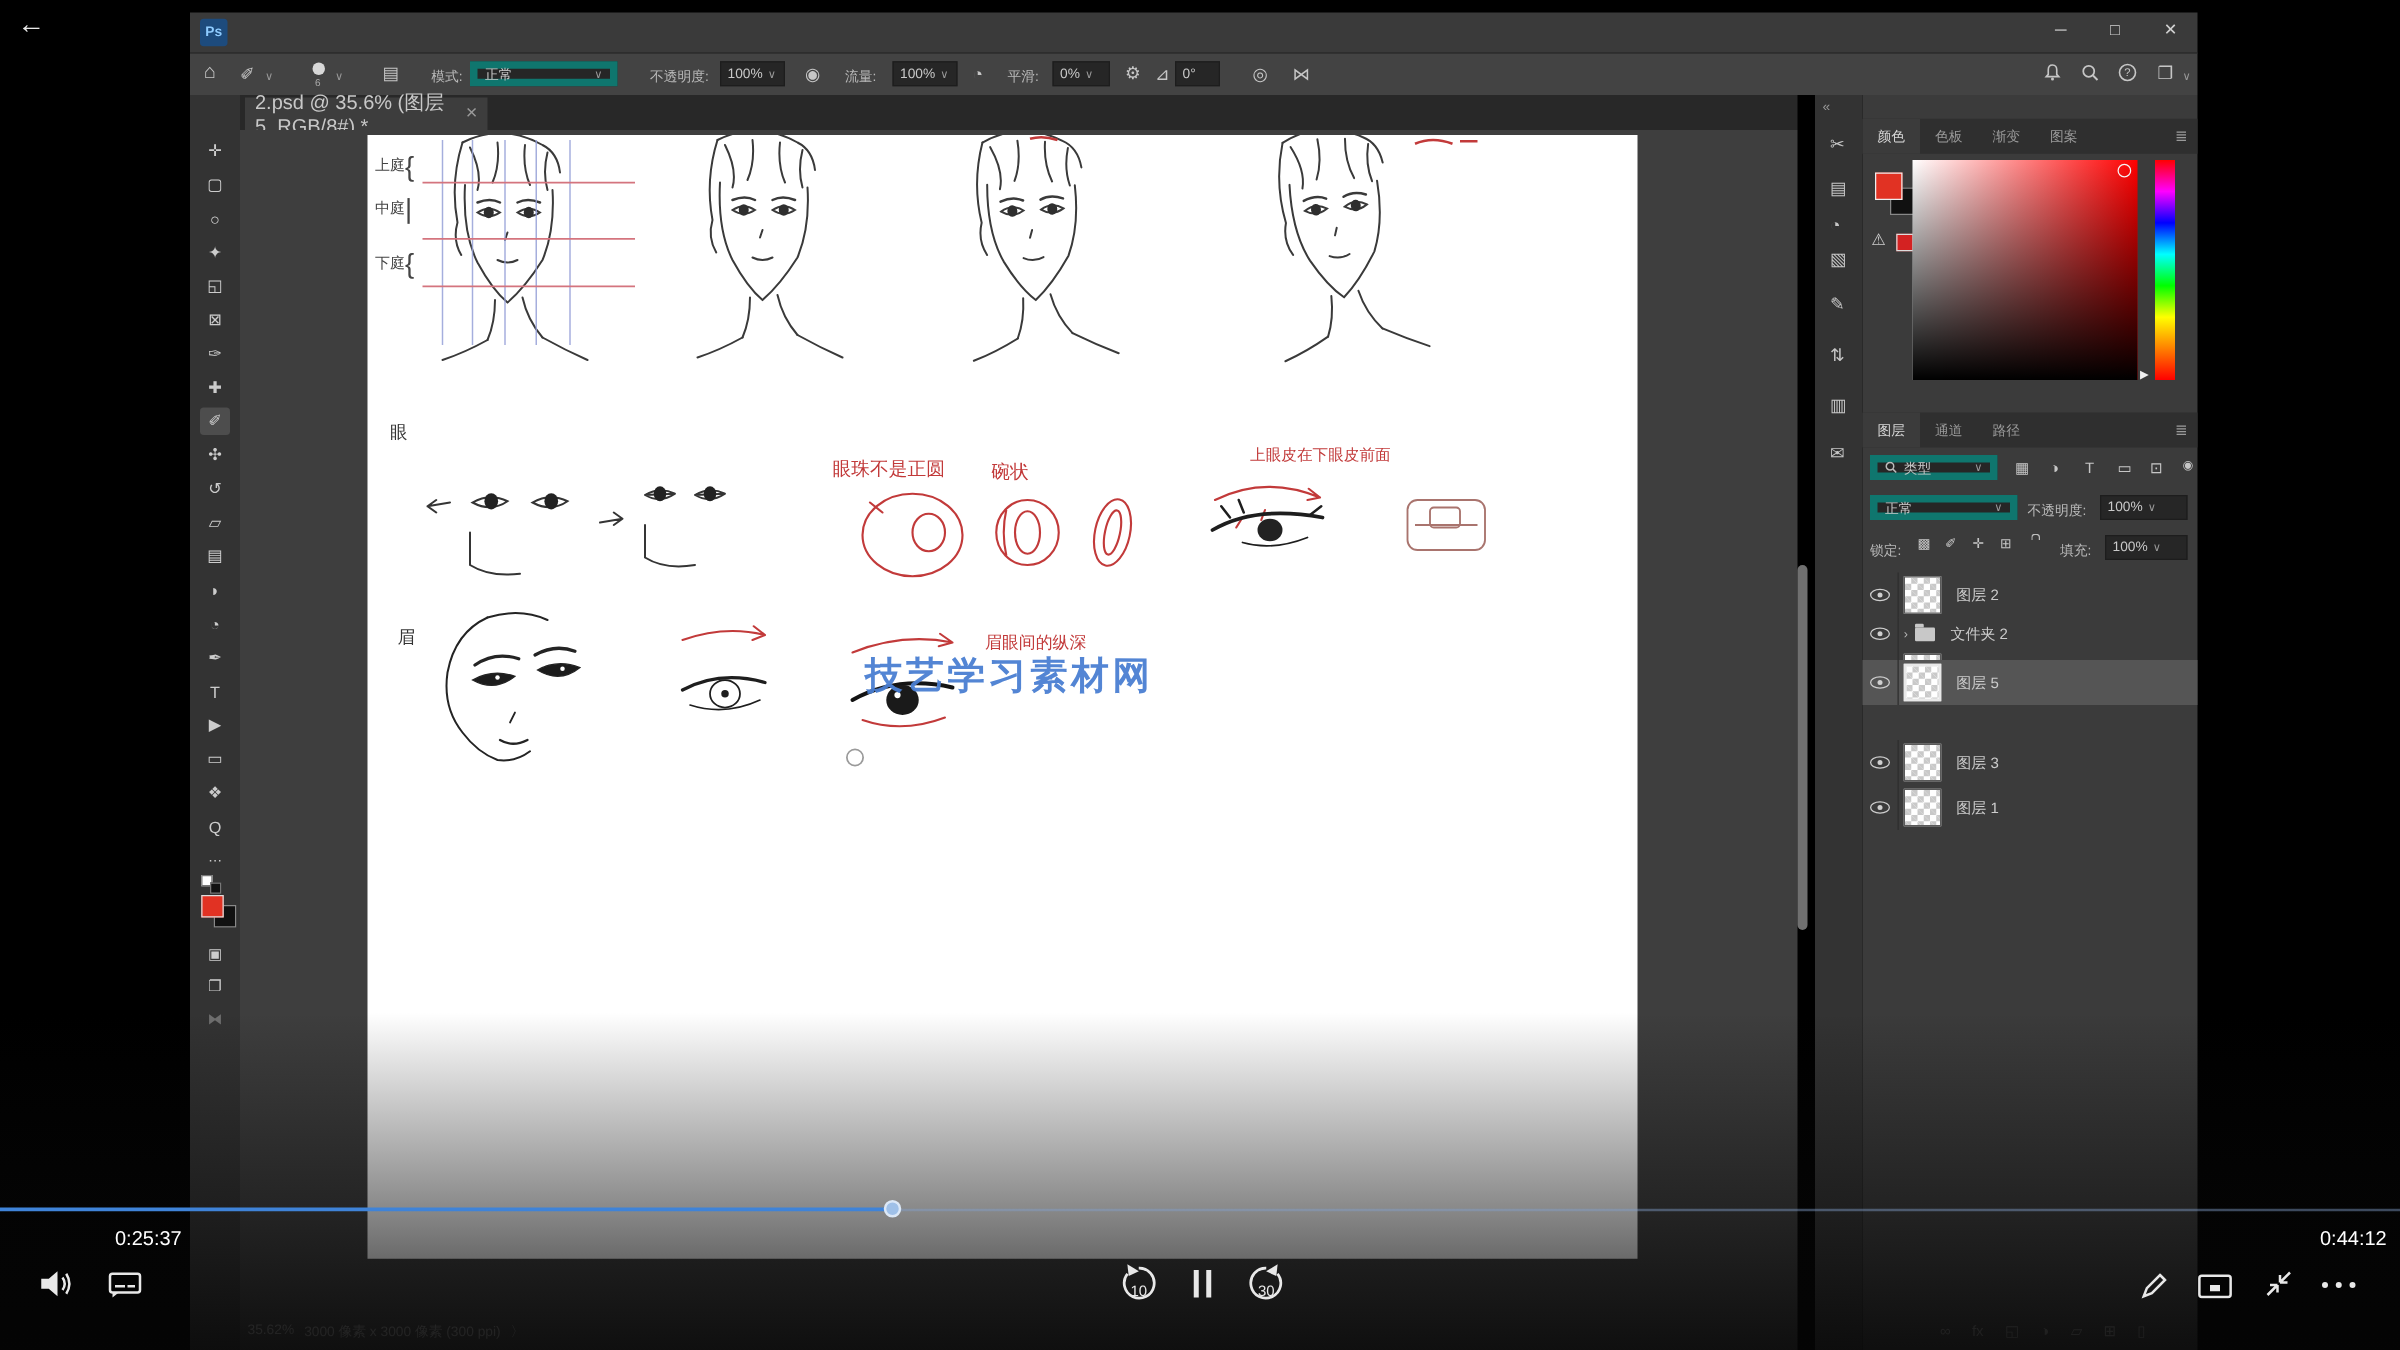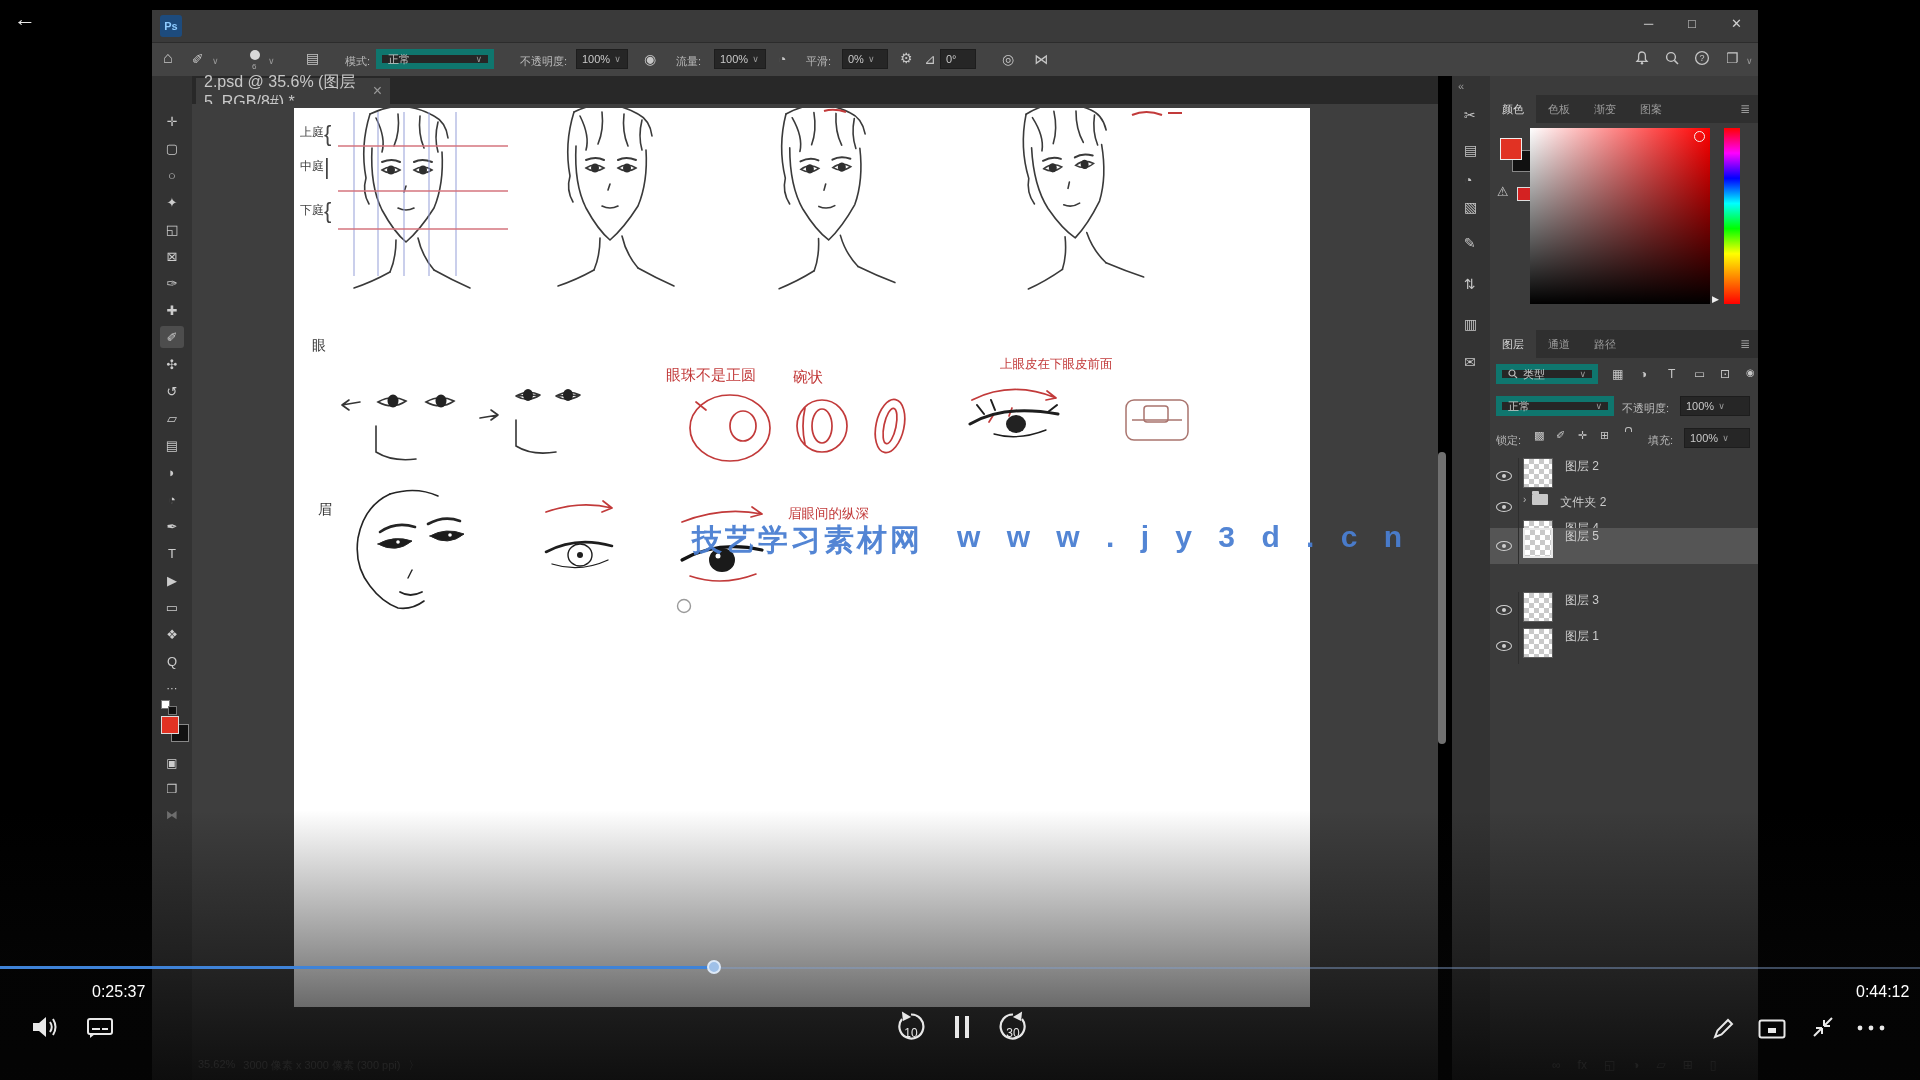--- a/index.html
+++ b/index.html
@@ -26,21 +26,21 @@
   .canvas{left:294px;top:108px;width:1016px;height:899px;background:#ffffff;}
   .dockicons{left:1452px;top:76px;width:38px;height:1004px;background:#333333;}
   .panels{left:1490px;top:76px;width:268px;height:1004px;background:#3b3b3b;}
   .ptabrow{background:#2f2f2f;display:flex;align-items:stretch;}
   .ptab{padding:0 12px;display:flex;align-items:center;font-size:11px;color:#9a9a9a;}
   .ptab.active{background:#3b3b3b;color:#d8d8d8;}
   .checker{background-color:#fff;
     background-image:linear-gradient(45deg,#c9c9c9 25%,transparent 25%,transparent 75%,#c9c9c9 75%),
                      linear-gradient(45deg,#c9c9c9 25%,transparent 25%,transparent 75%,#c9c9c9 75%);
     background-size:10px 10px;background-position:0 0,5px 5px;}
-  .layerrow{left:1490px;width:268px;display:flex;align-items:flex-start;box-sizing:border-box;}
+  .layerrow{left:1490px;width:268px;display:flex;align-items:center;box-sizing:border-box;}
   .layerrow .eyecell{width:28px;display:flex;align-items:center;justify-content:center;border-right:1px solid #2e2e2e;align-self:stretch;}
   .eyeic{width:14px;height:8px;border:1.4px solid #cfcfcf;border-radius:50%;position:relative;}
   .eyeic::after{content:"";position:absolute;left:50%;top:50%;transform:translate(-50%,-50%);width:4px;height:4px;background:#cfcfcf;border-radius:50%;}
   .thumb{width:30px;height:30px;margin-left:4px;box-sizing:border-box;border:1px solid #5a5a5a;}
   .lname{color:#cccccc;font-size:12px;margin-left:12px;white-space:nowrap;}
   .selectedrow{background:#555555;}
   .selectedrow .thumb{border:2px solid #e8e8e8;}
   .folderic{width:16px;height:11px;background:#c8c8c8;border-radius:1px;position:relative;margin-left:6px;}
   .folderic::before{content:"";position:absolute;top:-3px;left:0;width:7px;height:3px;background:#c8c8c8;border-radius:1px 1px 0 0;}
   .lockic{width:9px;height:7px;background:#bdbdbd;position:relative;border-radius:1px;}
@@ -295,21 +295,20 @@
         <text x="706" y="260" font-size="12.5">上眼皮在下眼皮前面</text>
         <text x="494" y="410" font-size="13.5">眉眼间的纵深</text>
       </g>
 
       <circle cx="390" cy="498" r="6.5" fill="rgba(255,255,255,0.5)" stroke="#9a9a9a" stroke-width="1.4"></circle>
     </svg>
 
     
     <div class="abs watermark" style="left:398px;top:412px;color:#4a7fd2;">
       <span class="wm-cn">技艺学习素材网</span>
-      <span class="wm-en">w w w .  j y 3 d . c n</span>
     </div>
   </div>
 
   
   <div class="abs" style="left:1438px;top:452px;width:8px;height:292px;background:#707070;border-radius:4px;"></div>
 
   
   <div class="abs" style="left:198px;top:1058px;display:flex;gap:8px;font-size:11px;color:#8a8a8a;">
     <span>35.62%</span>
     <span>3000 像素 x 3000 像素 (300 ppi)</span>

